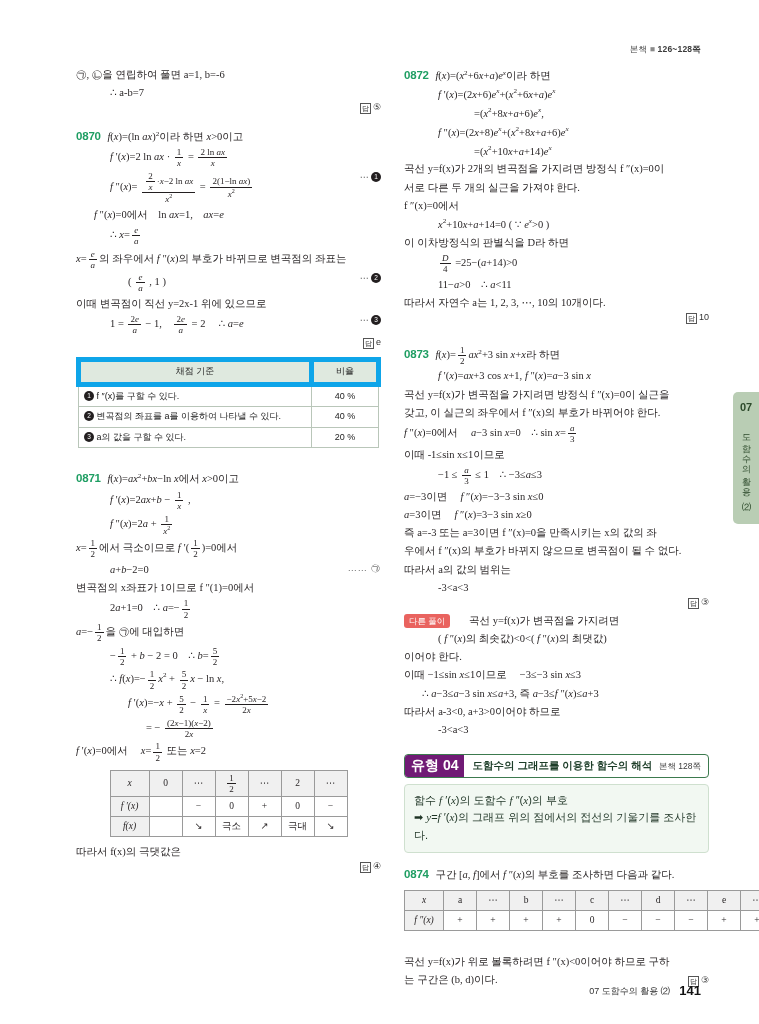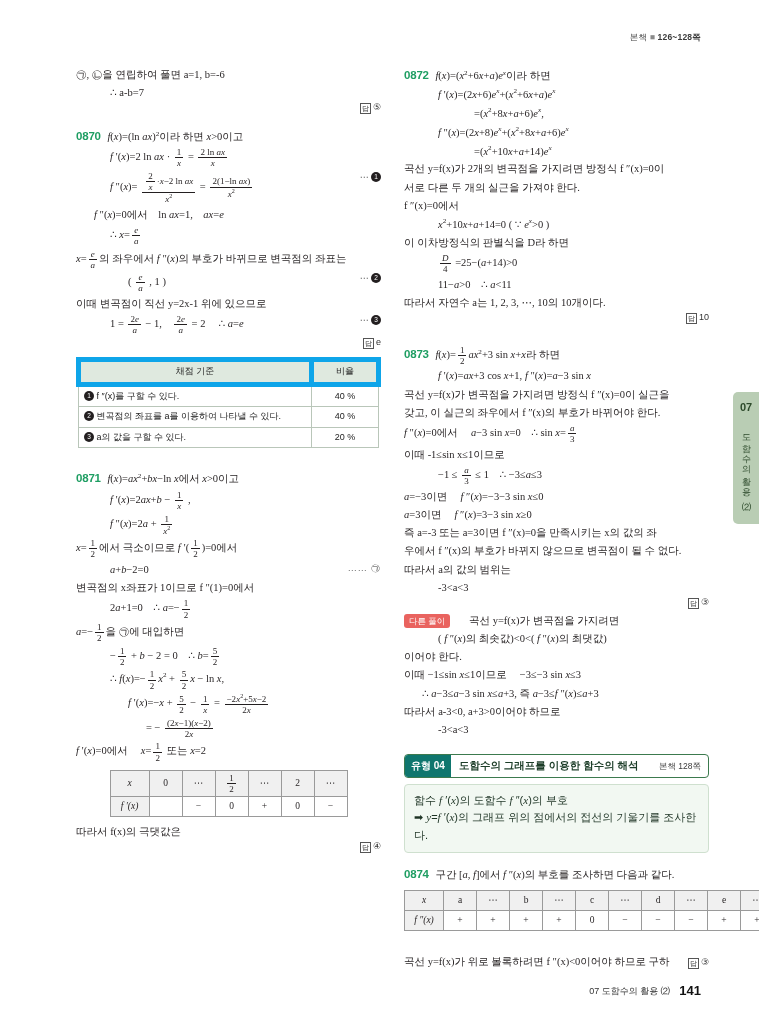--- a/index.html
+++ b/index.html
@@ -9,21 +9,21 @@
     font-family:"Liberation Serif", serif;
     color:#231f20;
     position:relative;
     overflow:hidden;
   }
   .page{
     position:absolute;inset:0;
     padding:0;
   }
   .header-ref{
-    position:absolute;top:32px;right:58px;
+    position:absolute;top:44px;right:58px;
     font-size:8.5px;color:#3b3b3b;
     font-family:"Liberation Sans", sans-serif;
     letter-spacing:.2px;
   }
   .header-ref .dot{color:#8a8a8a;}
   .header-ref b{font-weight:bold;}
   .col{
     position:absolute;top:64px;
     width:305px;
     font-size:10.5px;
@@ -114,21 +114,21 @@
     font-size:9px;color:#2d4a2b;letter-spacing:1px;
   }
   
   .typehdr{
     margin-top:16px;
     display:flex;align-items:center;
     border:1px solid #3c7a4e;border-radius:4px;
     background:#fff;overflow:hidden;height:22px;
   }
   .typehdr .tag{
-    background:#0f766e;color:#fff;font-size:10px;
+    background:#701a75;color:#fff;font-size:14px;
     font-family:"Liberation Sans", sans-serif;
     padding:0 6px;height:100%;display:flex;align-items:center;
     font-weight:bold;
   }
   .typehdr .ttl{
     font-family:"Liberation Sans", sans-serif;
     font-size:10.5px;font-weight:bold;color:#1c3d28;
     padding-left:8px;flex:1;
   }
   .typehdr .pg{
@@ -312,20 +312,29 @@
         </tr>
         <tr>
           <td class="lbl"><i>f</i> ′(<i>x</i>)</td>
           <td></td>
           <td>−</td>
           <td>0</td>
           <td>+</td>
           <td>0</td>
           <td>−</td>
         </tr>
+        <tr>
+          <td class="lbl"><i>f</i>(<i>x</i>)</td>
+          <td></td>
+          <td>↘</td>
+          <td>극소</td>
+          <td>↗</td>
+          <td>극대</td>
+          <td>↘</td>
+        </tr>
       </tbody>
         </table>
 
       <div class="line" style="margin-top:7px;">따라서 f(x)의 극댓값은</div>
       <div class="ansbox"><span class="bk">답</span><span>④</span></div>
       <div class="clear"></div>
     </div>
   </div>
 
   <div class="col right">
@@ -455,20 +464,21 @@
           <td>−</td>
           <td>−</td>
           <td>+</td>
           <td>+</td>
 
         </tr>
       </tbody>
         </table>
 
       <div class="line" style="margin-top:23px;">곡선 y=f(x)가 위로 볼록하려면 f ″(x)&lt;0이어야 하므로 구하</div>
+      <div class="line">는 구간은 (b, d)이다.</div>
       <div class="ansbox" style="margin-top:-16px;"><span class="bk">답</span><span>③</span></div>
       <div class="clear"></div>
     </div>
   </div>
 
   <div class="sidetab">
     <div class="num">07</div>
     <div class="vtext">도함수의 활용 ⑵</div>
   </div>
 

